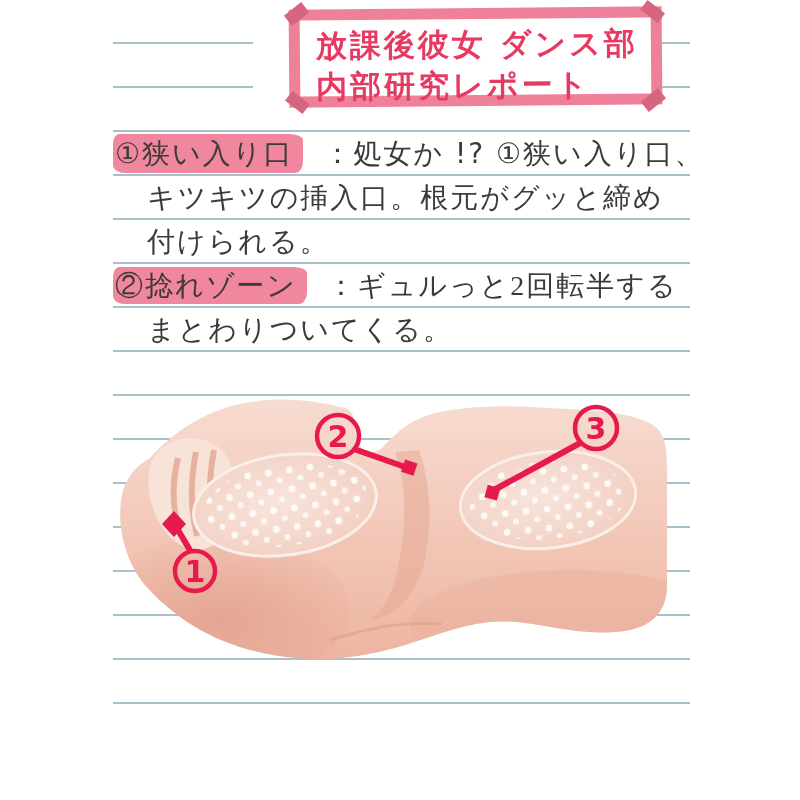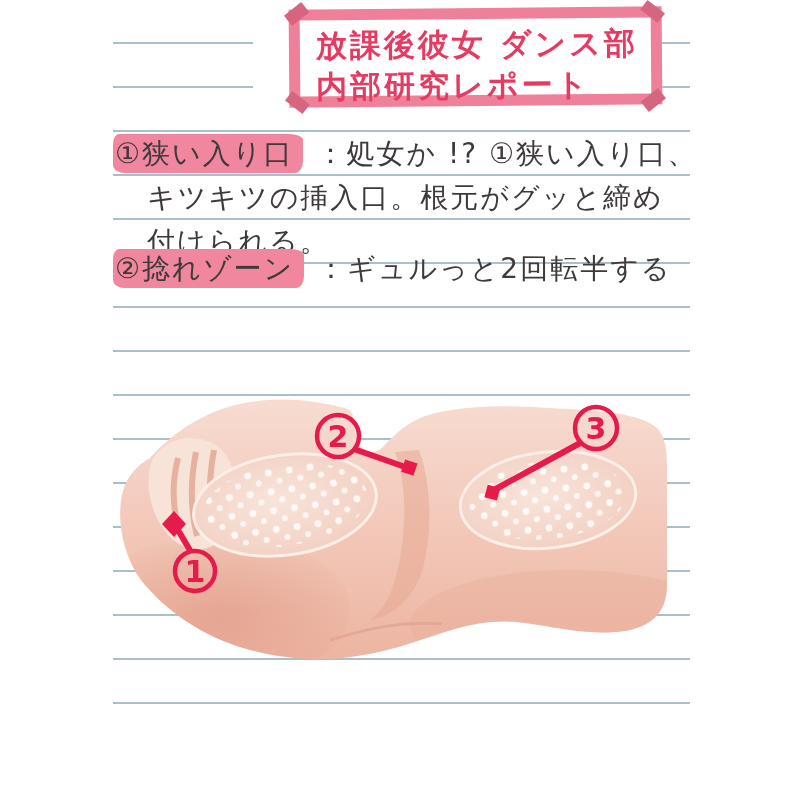--- a/index.html
+++ b/index.html
@@ -25,26 +25,26 @@
   .corner{position:absolute;background:#d66580;}
   .c1{left:-14px;top:-13px;width:22px;height:13px;transform:rotate(-38deg);}
   .c2{right:-13px;top:-12px;width:22px;height:12px;transform:rotate(38deg);}
   .c3{left:-14px;bottom:-12px;width:22px;height:12px;transform:rotate(38deg);}
   .c4{right:-13px;bottom:-13px;width:22px;height:13px;transform:rotate(-38deg);}
   
   .note{position:absolute;left:113px;width:600px;}
   .note-line{height:44px;line-height:44px;font-size:28px;letter-spacing:2px;white-space:nowrap;}
   .indent{padding-left:34px;}
   .hl{
-    background:#f0879e;padding:3px 10px 3px 2px;margin-right:13px;
+    background:#f0879e;padding:3px 10px 3px 2px;margin-right:20px;
     border-radius:6px 14px 8px 12px / 10px 6px 12px 8px;
     box-decoration-break:clone;
   }
   .note-1{top:132px;}
-  .note-2{top:247px;}
+  .note-2{top:264px;font-family:Liberation Serif, serif;}
   .note-3{top:660px;}
   
   .figure{position:absolute;left:100px;top:390px;width:580px;height:280px;}
 </style>
 </head>
 <body>
 
 <div class="page">
 
   <div class="ruled"></div>
@@ -60,20 +60,21 @@
   </div>
 
   <div class="note note-1">
     <div class="note-line"><span class="hl">①狭い入り口</span><span>：処女か !? ①狭い入り口、</span></div>
     <div class="note-line indent">キツキツの挿入口。根元がグッと締め</div>
     <div class="note-line indent">付けられる。</div>
   </div>
 
   <div class="note note-2">
     <div class="note-line"><span class="hl">②捻れゾーン</span><span>：ギュルっと2回転半する</span></div>
+    <div class="note-line indent">まとわりついてくる。</div>
   </div>
 
 
   <svg class="figure" viewBox="0 0 580 280">
     <defs>
       <linearGradient id="bodyGrad" x1="0" y1="0" x2="0" y2="1">
         <stop offset="0" stop-color="#f7dcd1"></stop>
         <stop offset="0.55" stop-color="#f2c6b6"></stop>
         <stop offset="1" stop-color="#edb5a2"></stop>
       </linearGradient>

